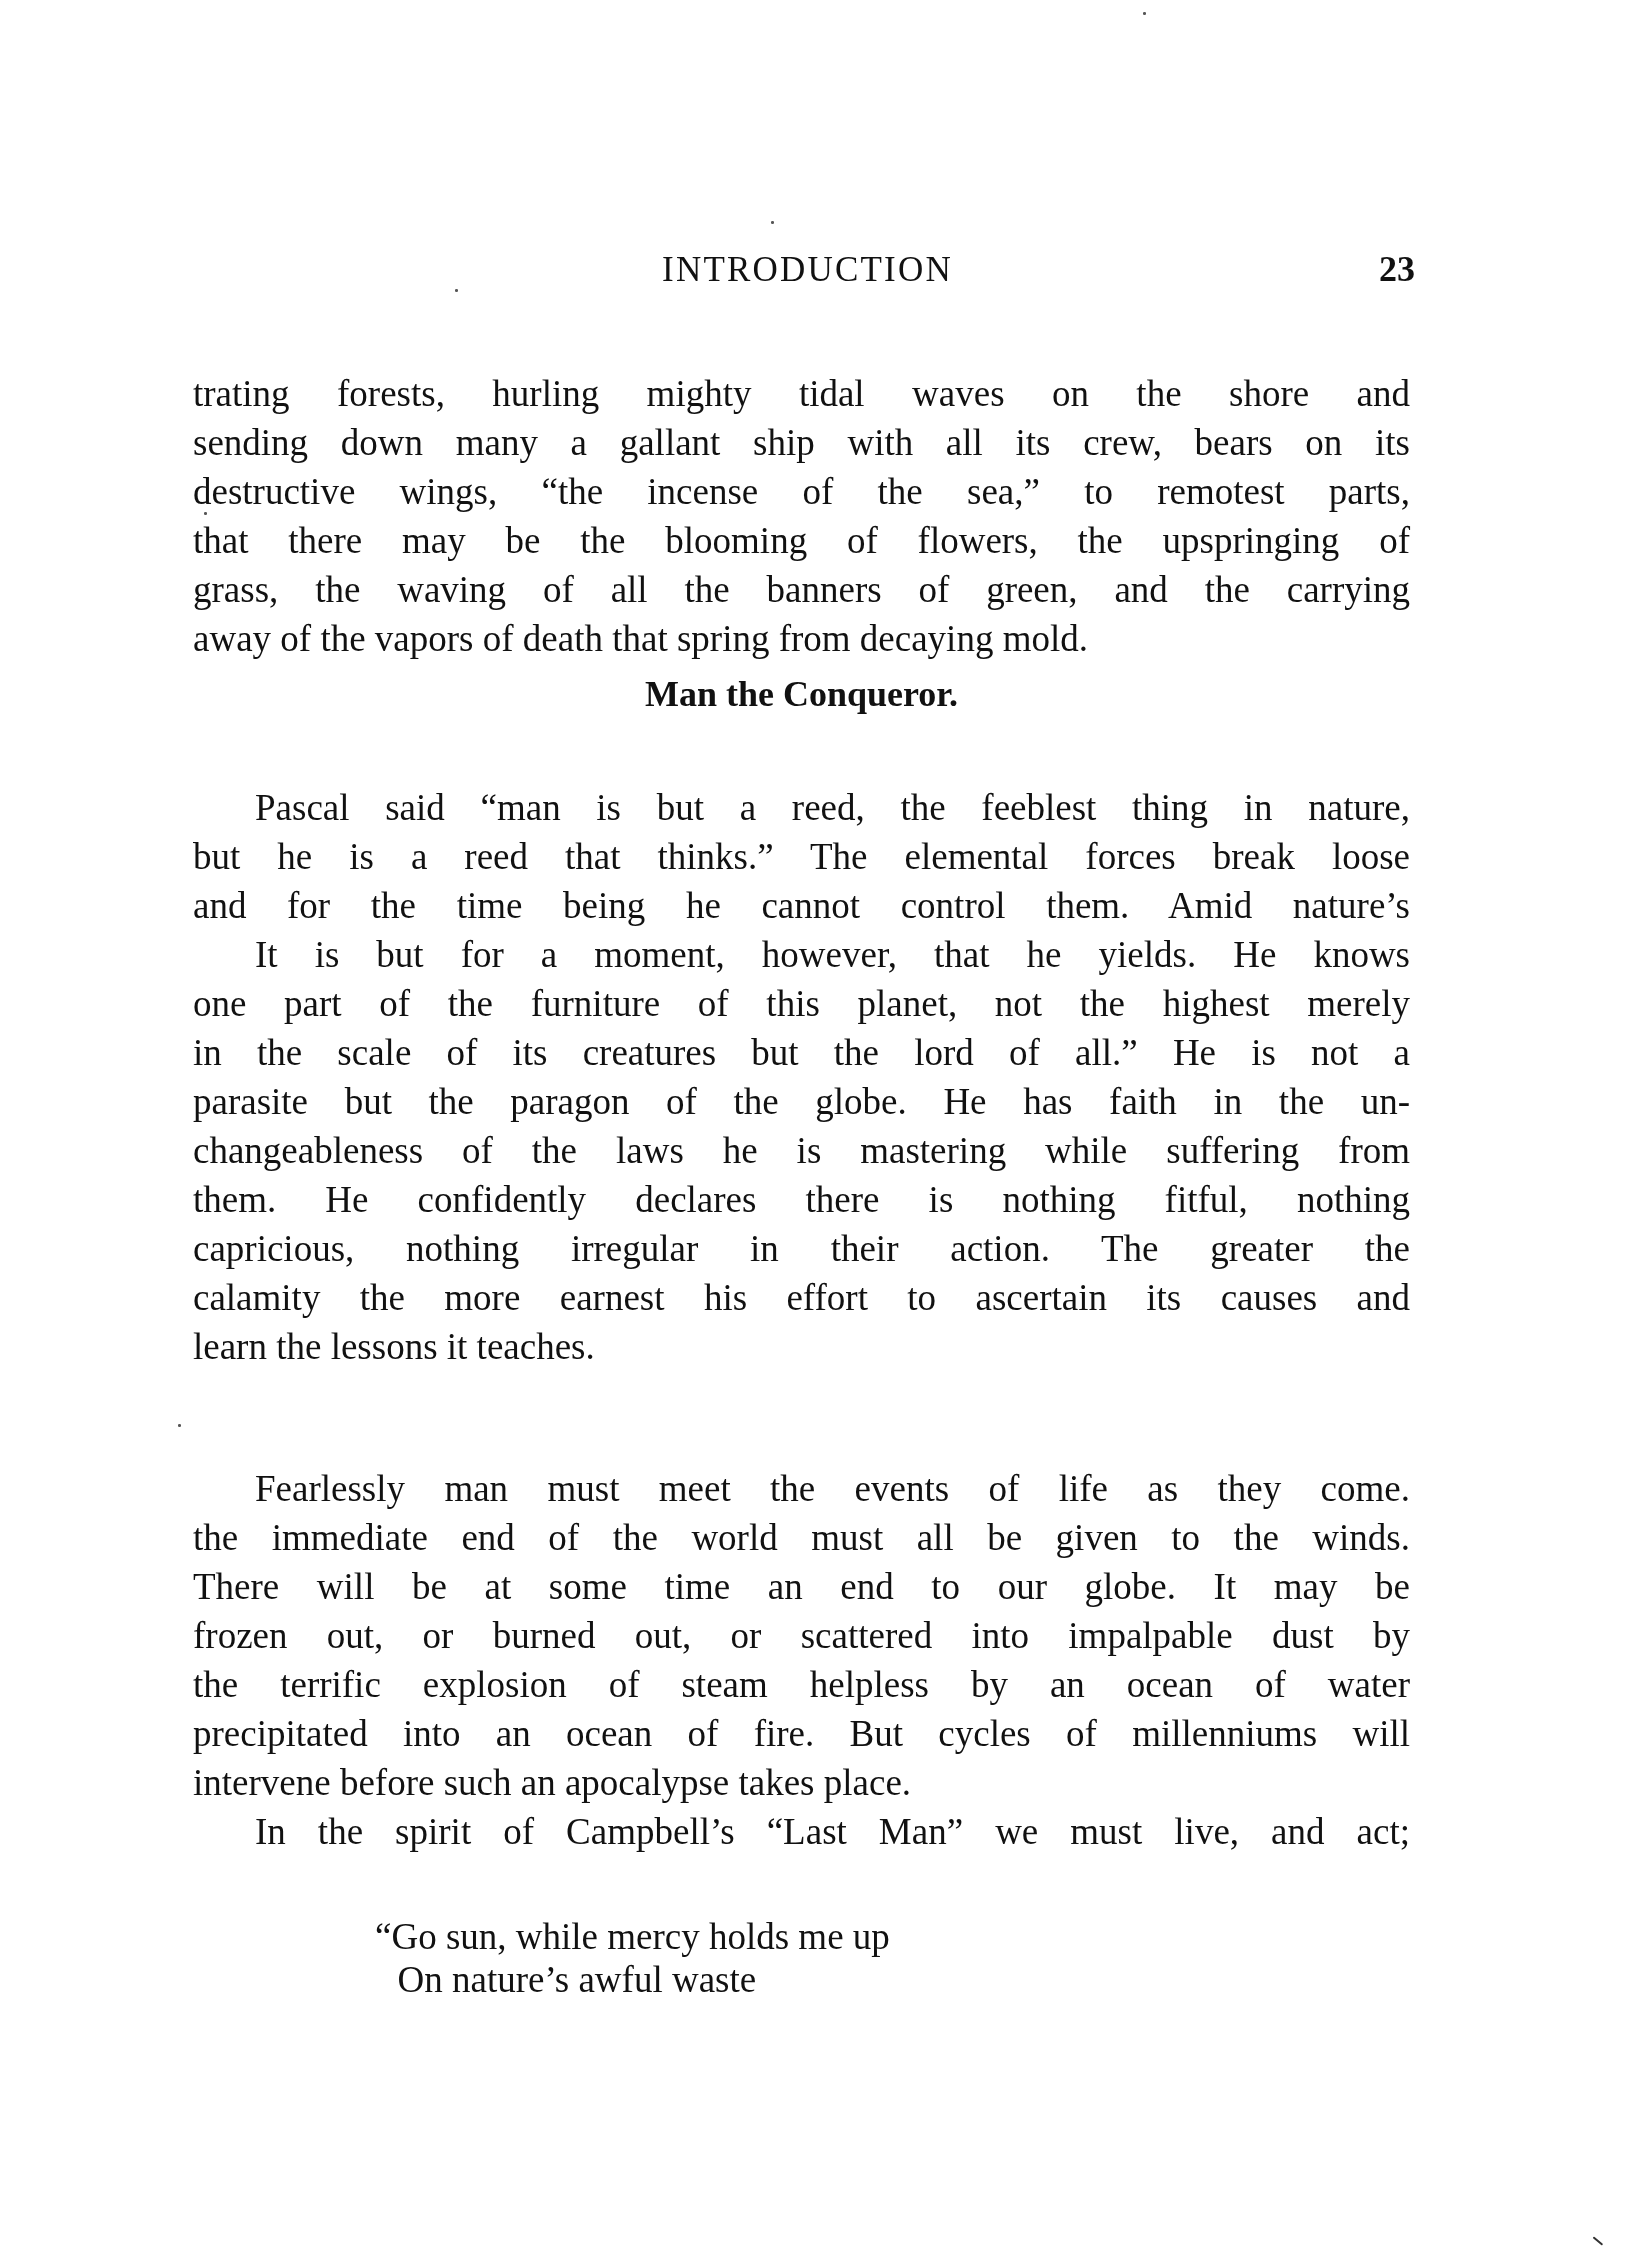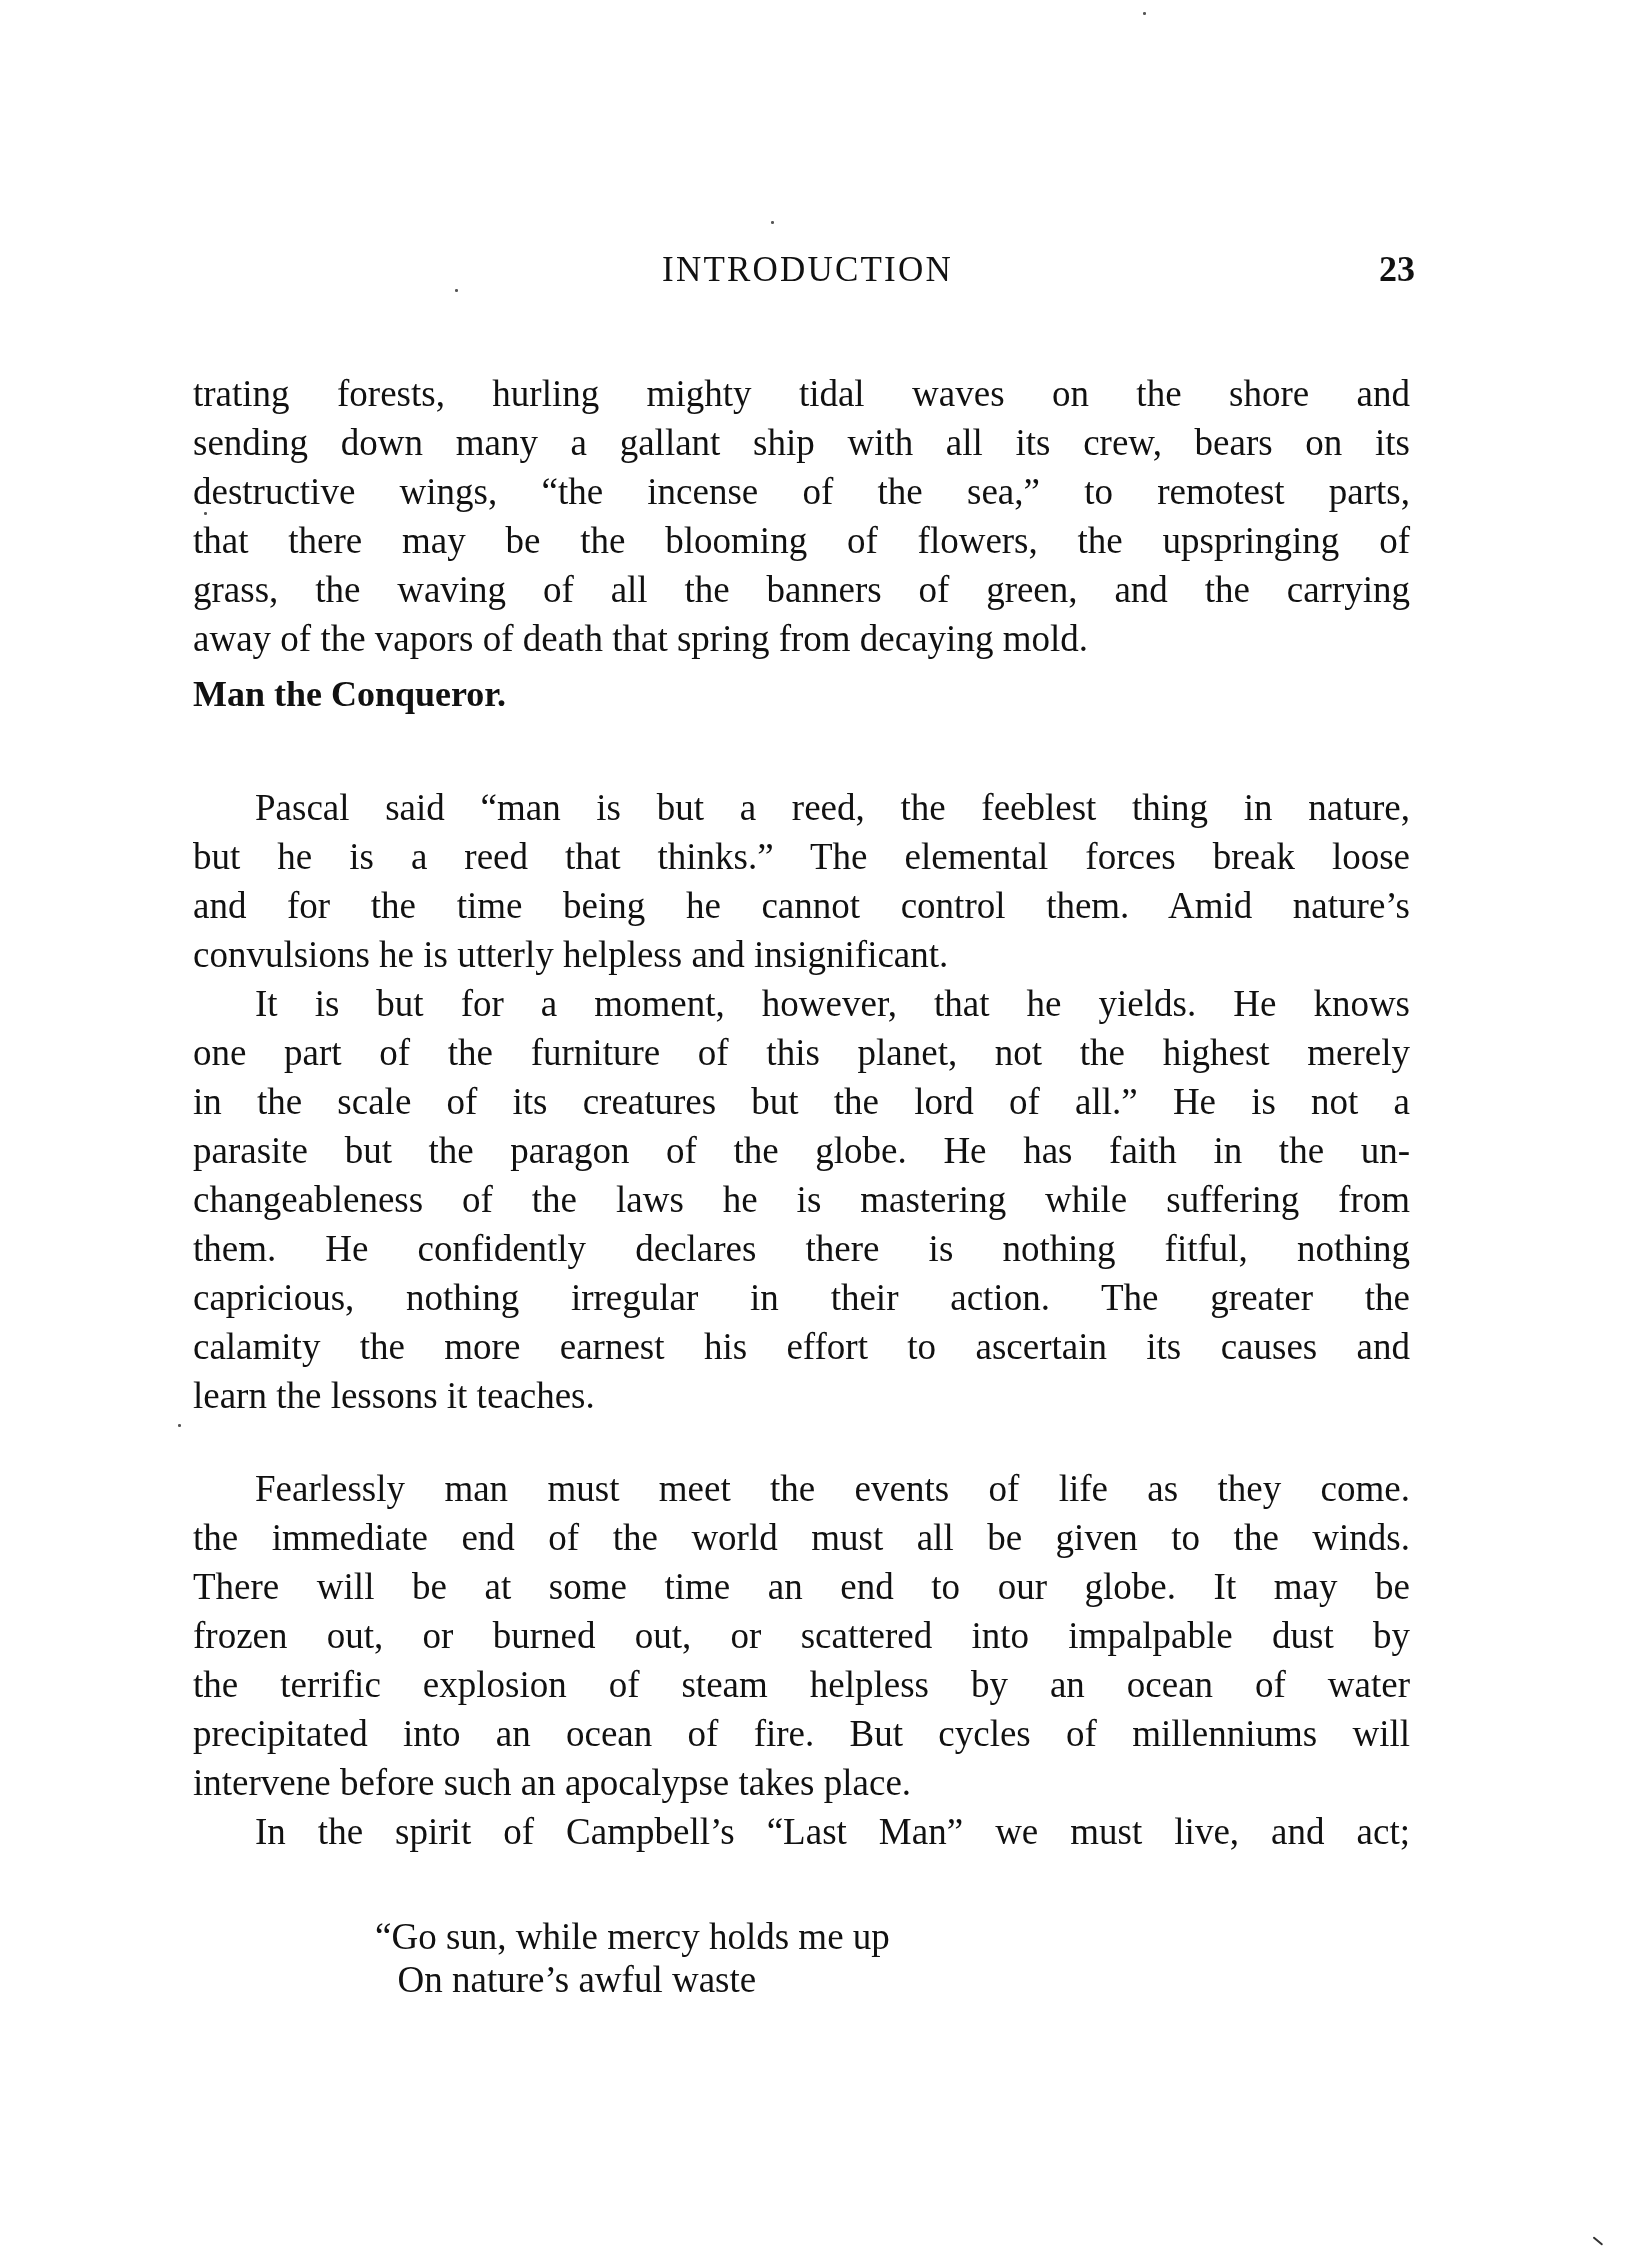--- a/index.html
+++ b/index.html
@@ -74,20 +74,21 @@
   .block-3 { top: 1436px; }
   .section-heading {
     position: absolute;
     top: 670px;
     left: 193px;
     width: 1217px;
     height: 49px;
     line-height: 49px;
     font-size: 36px;
     font-weight: bold;
+    text-align: center;
     white-space: nowrap;
   }
   .poem {
     position: absolute;
     top: 1915px;
     left: 375px;
     width: 781px;
     font-size: 37px;
     line-height: 43px;
   }
@@ -131,21 +132,20 @@
     <span class="line last">away of the vapors of death that spring from decaying mold.</span>
   </div>
 
   <div class="section-heading">Man the Conqueror.</div>
 
   <div class="block block-2">
 
     <span class="line indent">Pascal said “man is but a reed, the feeblest thing in nature,</span>
     <span class="line">but he is a reed that thinks.”  The elemental forces break loose</span>
     <span class="line">and for the time being he cannot control them.  Amid nature’s</span>
-    <span class="line last">convulsions he is utterly helpless and insignificant.</span>
 
     <span class="line indent">It is but for a moment, however, that he yields.  He knows</span>
     <span class="line">one part of the furniture of this planet, not the highest merely</span>
     <span class="line">in the scale of its creatures but the lord of all.”  He is not a</span>
     <span class="line">parasite but the paragon of the globe.  He has faith in the un-</span>
     <span class="line">changeableness of the laws he is mastering while suffering from</span>
     <span class="line">them.  He confidently declares there is nothing fitful, nothing</span>
     <span class="line">capricious, nothing irregular in their action.  The greater the</span>
     <span class="line">calamity the more earnest his effort to ascertain its causes and</span>
     <span class="line last">learn the lessons it teaches.</span>

